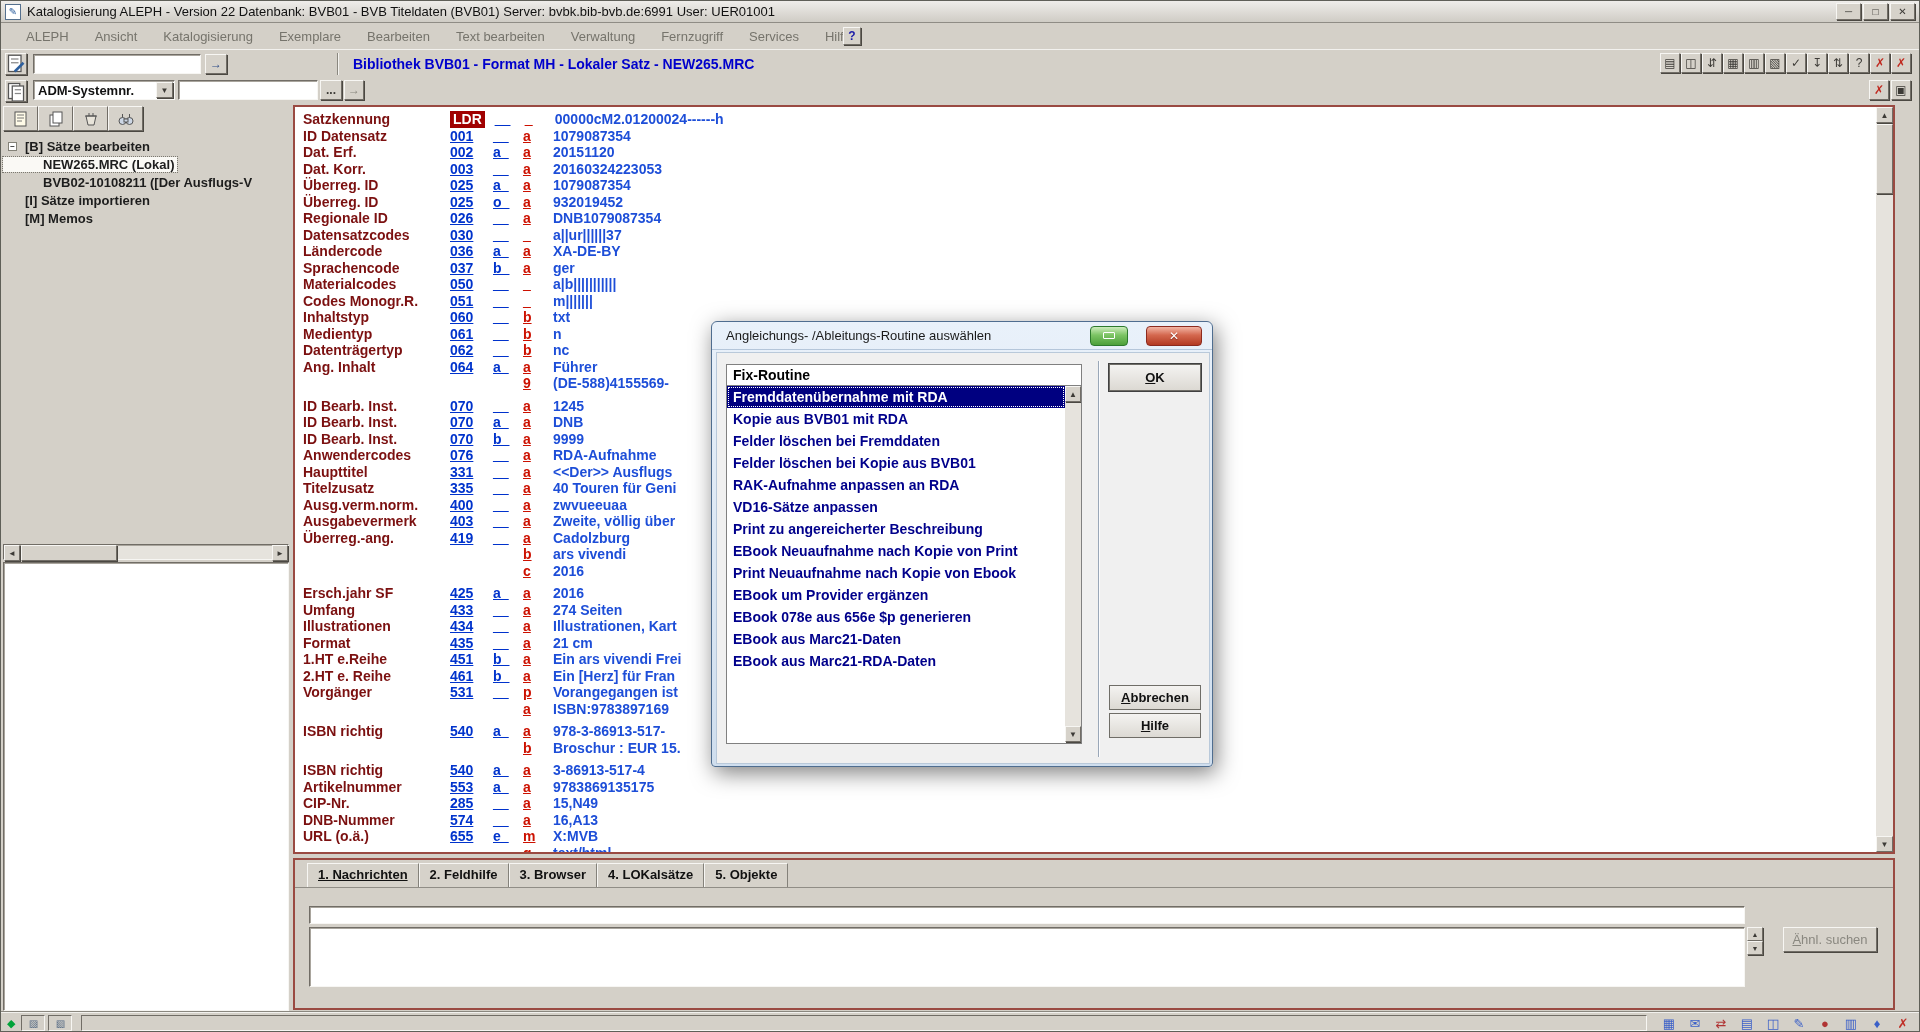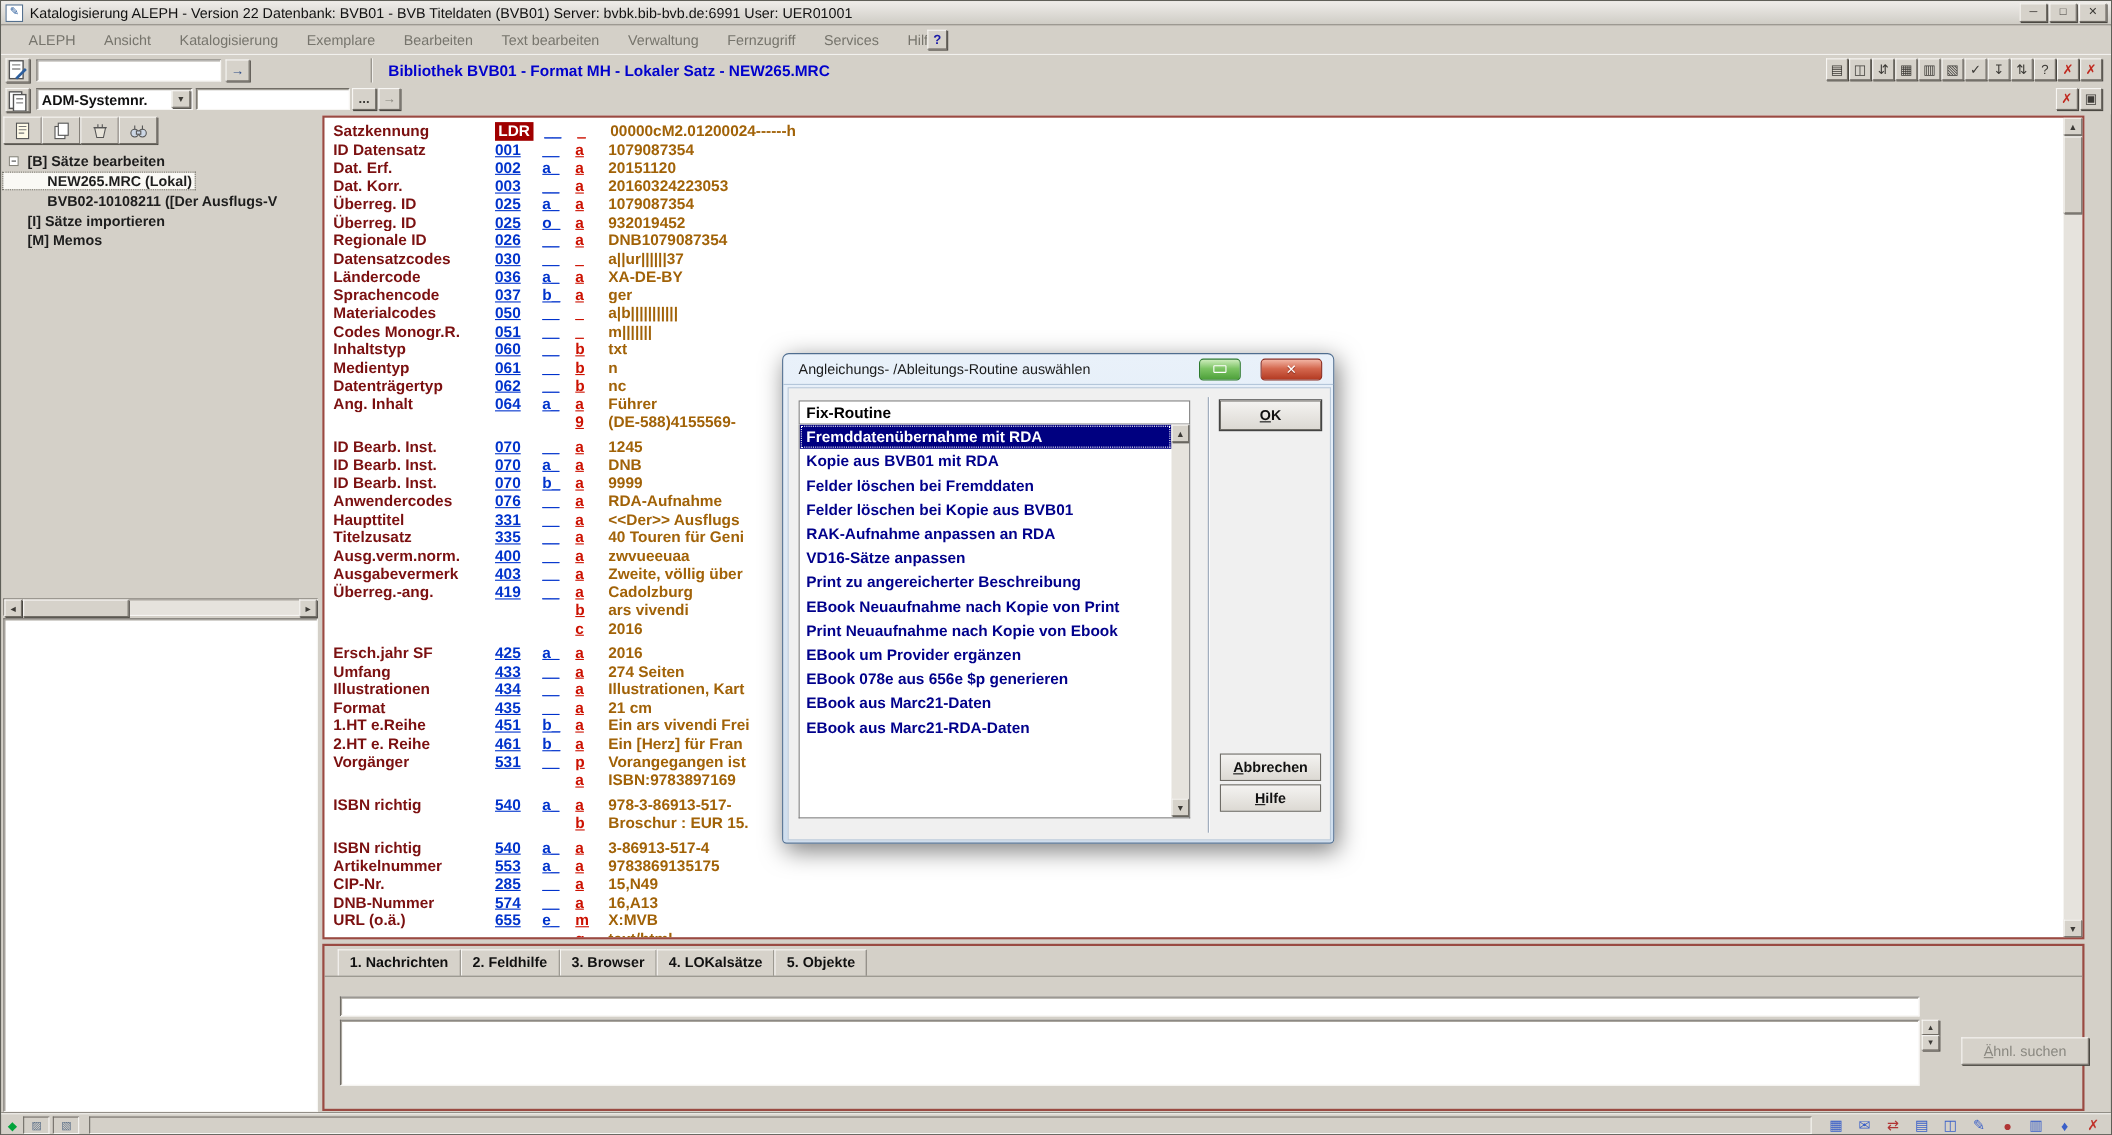--- a/index.html
+++ b/index.html
@@ -61,21 +61,21 @@
 
   
   #recordwrap{position:absolute;left:292px;top:104px;width:1602px;height:749px;background:#fff;border:2px solid #9a4a42;overflow:hidden;}
   #mrows{position:absolute;left:0;top:4px;width:1570px;}
   .mrow{position:relative;height:16.5px;line-height:16.5px;font-size:14px;font-weight:bold;white-space:nowrap;display:flex;align-items:center;}
   .mrow.gap{margin-top:6px;}
   .fname{width:155px;padding-left:8px;color:#7b1010;flex:none;overflow:hidden;}
   .ftag{width:43px;color:#0033cc;text-decoration:underline;flex:none;}
   .find{width:30px;color:#0033cc;text-decoration:underline;flex:none;}
   .fsub{width:30px;color:#cc1100;text-decoration:underline;flex:none;}
-  .fval{color:#a16207;flex:1;overflow:hidden;}
+  .fval{color:#1d4ed8;flex:1;overflow:hidden;}
   .mrow.selected .ftag{background:#a00000;color:#fff;text-decoration:none;width:auto;padding:0 3px;margin-right:10px;}
   #rec-vscroll{position:absolute;right:0;top:0;width:17px;height:745px;background:#e6e3dd;}
   #rec-thumb{position:absolute;left:0;top:17px;width:17px;height:70px;}
 
   
   #dialog{position:absolute;left:710px;top:320px;width:502px;height:446px;z-index:100;border:1px solid #4f6d8f;border-radius:6px 6px 4px 4px;background:linear-gradient(#e9f1fa,#cfdeee);box-shadow:3px 6px 22px rgba(0,0,0,.5);padding-left:37px;}
   #dlg-titlebar{position:absolute;left:0;top:0;width:100%;height:28px;display:flex;align-items:center;border-bottom:1px solid #b4c6da;}
   #dlg-title{font-size:13px;color:#1a1a1a;padding-left:14px;flex:1;white-space:nowrap;}
   #dlg-green{width:38px;height:20px;border:1px solid #2d7a2d;border-radius:4px;background:linear-gradient(#cdecbc,#7cc464 45%,#4da03a);display:flex;align-items:center;justify-content:center;margin-right:18px;}
   #dlg-green i{display:block;width:12px;height:7px;border:1px solid #fff;border-radius:1px;}
@@ -90,27 +90,27 @@
   .dlgbtn{position:absolute;left:392px;width:92px;height:27px;display:block;background:linear-gradient(#f4f3f1,#dcd9d3);border:1px solid #6f6d67;font-size:13px;font-weight:bold;color:#111;text-align:center;line-height:25px;}
   .dlgbtn::first-letter{text-decoration:underline;}
   #dlg-ok{top:11px;box-shadow:0 0 0 1px #404040;}
   #dlg-cancel{top:332px;height:25px;line-height:23px;}
   #dlg-help{top:360px;height:25px;line-height:23px;}
 
   
   #bottompanel{position:absolute;left:292px;top:857px;width:1602px;height:152px;background:#d4d0c8;border:2px solid #9a4a42;}
   #btabs{position:absolute;left:12px;top:3px;height:24px;display:flex;}
   .btab{padding:3px 10px;font-size:13px;font-weight:bold;color:#111;border-right:1px solid #84817a;white-space:nowrap;}
-  .btab.active .btab-label{}
+  .btab.active .btab-label{text-decoration:underline;}
   #btabs-line{position:absolute;left:0;top:27px;width:1598px;border-top:1px solid #908d86;}
   #msg-input{position:absolute;left:14px;top:46px;width:1436px;height:18px;}
   #msg-area{position:absolute;left:14px;top:67px;width:1436px;height:60px;}
   #msg-spin-up{position:absolute;left:1452px;top:67px;width:16px;height:14px;font-size:7px;}
   #msg-spin-dn{position:absolute;left:1452px;top:81px;width:16px;height:14px;font-size:7px;}
-  #similar-btn{position:absolute;left:1488px;top:67px;width:116px;height:25px;display:block;font-size:13px;color:#8a8880;text-align:center;line-height:23px;margin-top:16px;}
+  #similar-btn{position:absolute;left:1488px;top:67px;width:94px;height:25px;display:block;font-size:13px;color:#8a8880;text-align:center;line-height:23px;}
   #similar-btn::first-letter{text-decoration:underline;}
 
   
   #statusbar{position:absolute;left:0;top:1011px;width:1920px;height:21px;background:#d4d0c8;border-top:1px solid #f2f1ee;box-shadow:0 -1px 0 #8a877f;display:flex;align-items:center;}
   #status-diamond{color:#00a33a;font-size:11px;margin:0 6px 0 6px;}
   .status-box{width:24px;height:16px;margin-right:3px;display:flex;align-items:center;justify-content:center;font-size:10px;color:#5a6e87;border:1px solid;border-color:#716d66 #f7f6f3 #f7f6f3 #716d66;background:#d4d0c8;}
   #status-msg{flex:1;height:16px;margin:0 12px 0 6px;border:1px solid;border-color:#716d66 #f7f6f3 #f7f6f3 #716d66;background:#d4d0c8;}
   #status-icons{display:flex;gap:6px;padding-right:8px;}
   #status-icons .sicon{width:20px;height:16px;display:flex;align-items:center;justify-content:center;font-size:13px;}
 </style>

